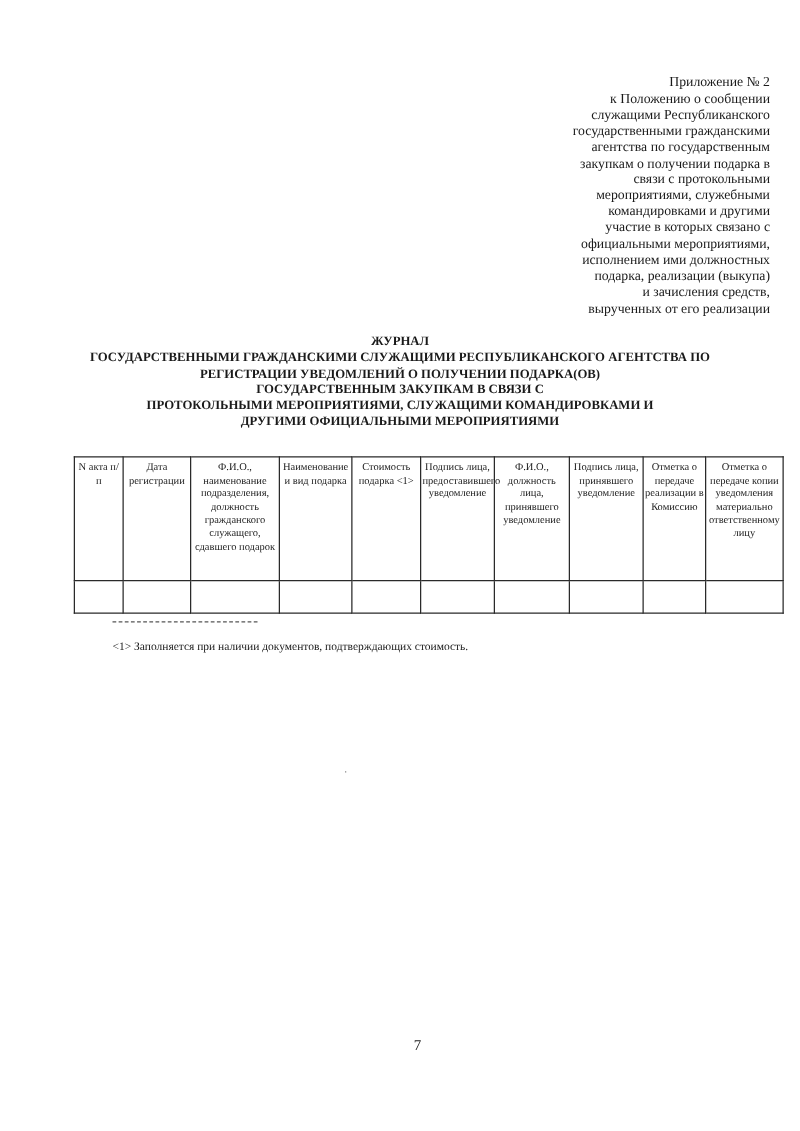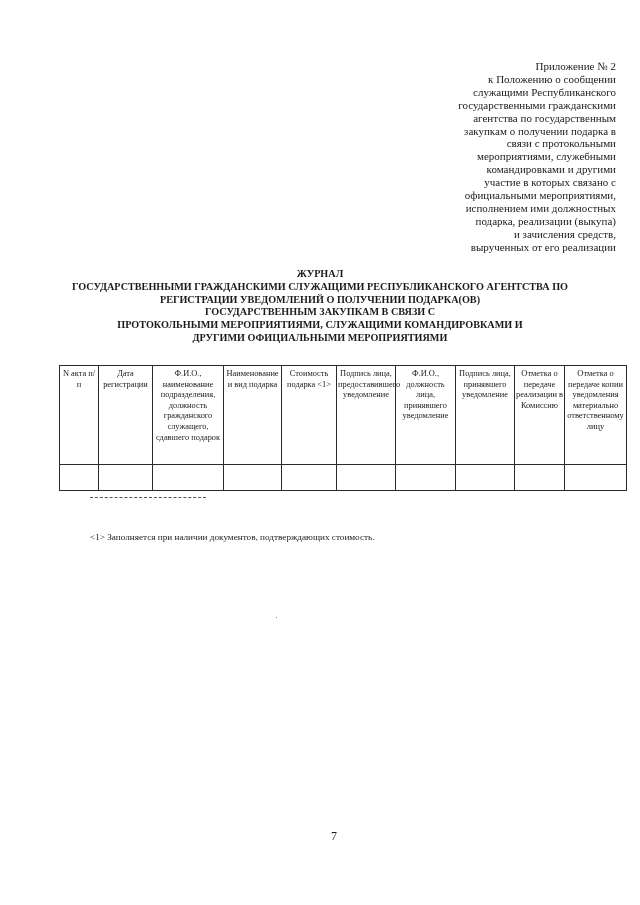--- a/index.html
+++ b/index.html
@@ -11,21 +11,21 @@
   .title { position: absolute; left: 40px; width: 560px; top: 268px;
            text-align: center; font-weight: bold; font-size: 10.2px; line-height: 12.8px; font-family: Liberation Serif, serif; }
   .title div { white-space: nowrap; }
   table.journal { position: absolute; left: 59px; top: 353px; border-collapse: collapse;
                   table-layout: fixed; width: 567px; font-size: 8.4px; line-height: 10.6px; margin-top: 12px; }
   table.journal th { border: 1px solid #2a2a2a; font-weight: normal; vertical-align: top;
                      text-align: center; padding: 3px 1px 2px 1px; height: 93px; }
   table.journal td { border: 1px solid #2a2a2a; height: 23px; }
   .fn-line { position: absolute; left: 90px; top: 497px; width: 116px;
              border-top: 1px dashed #555; }
-  .footnote { position: absolute; left: 90px; top: 532px; font-size: 9.2px; white-space: nowrap; }
+  .footnote { position: absolute; left: 90px; top: 512px; font-size: 9.2px; white-space: nowrap; }
   .dot { position: absolute; left: 276px; top: 617px; width: 1px; height: 1px; background: #888; }
   .page-num { position: absolute; left: 331px; top: 829px; font-size: 12px; }
 </style>
 </head>
 <body>
 
 <div class="appendix">
   <div>Приложение № 2</div>
   <div>к Положению о сообщении</div>
   <div>служащими Республиканского</div>

